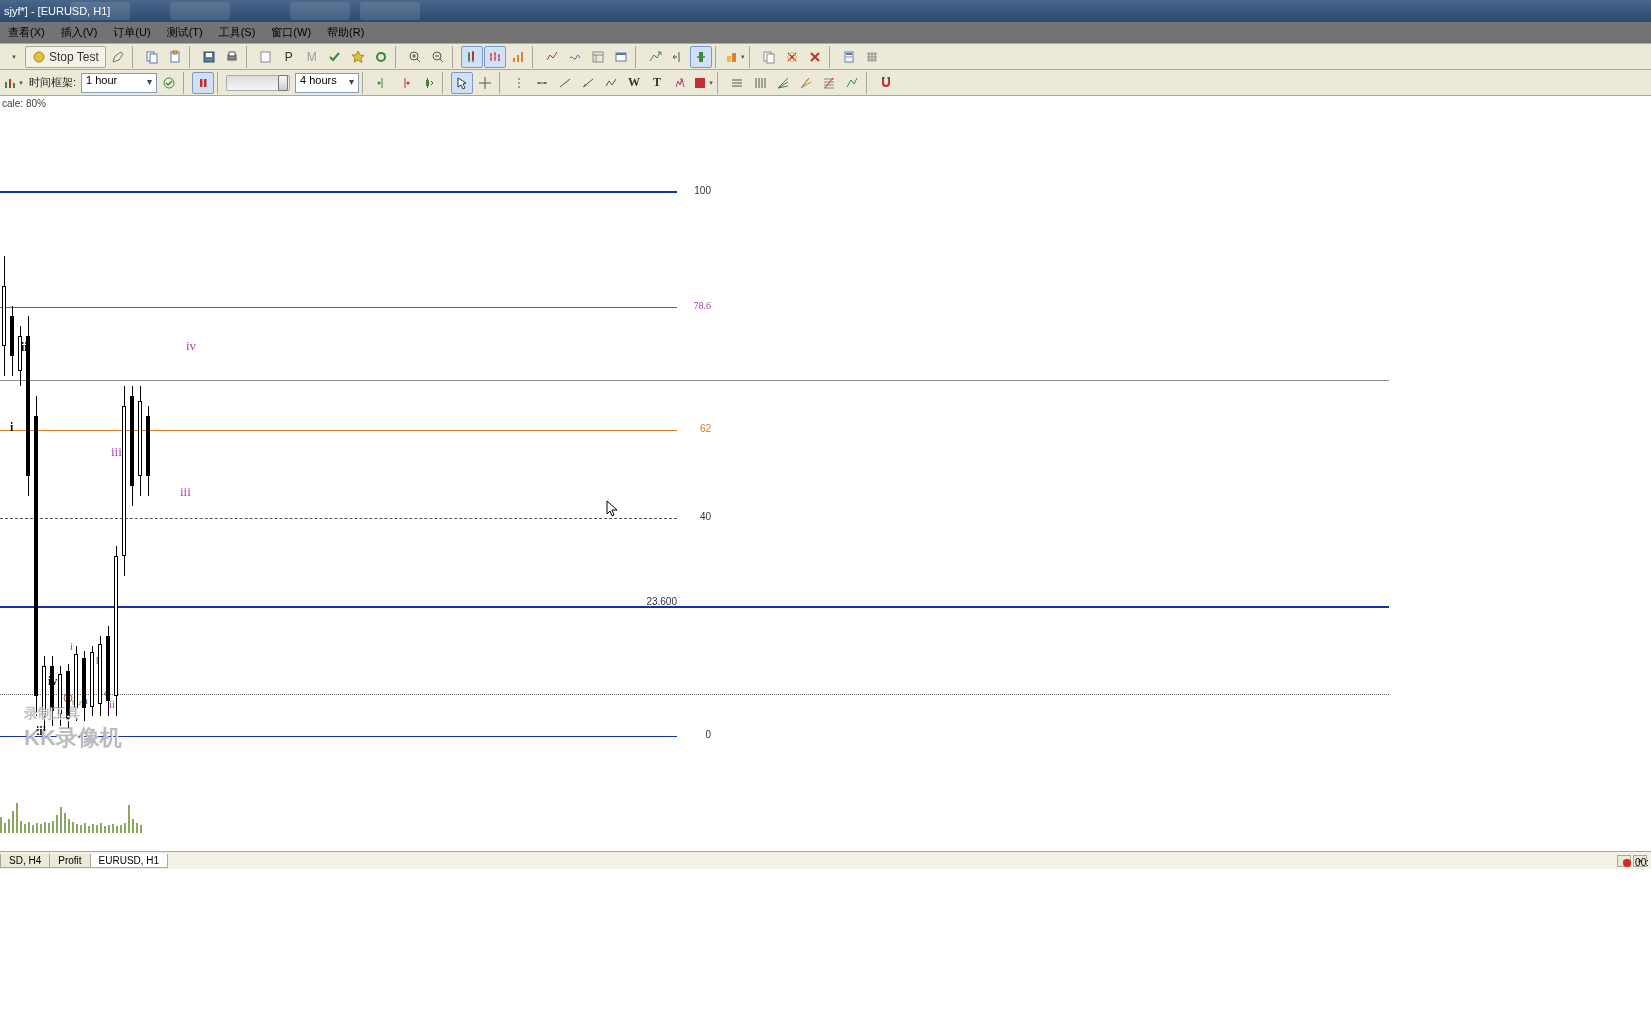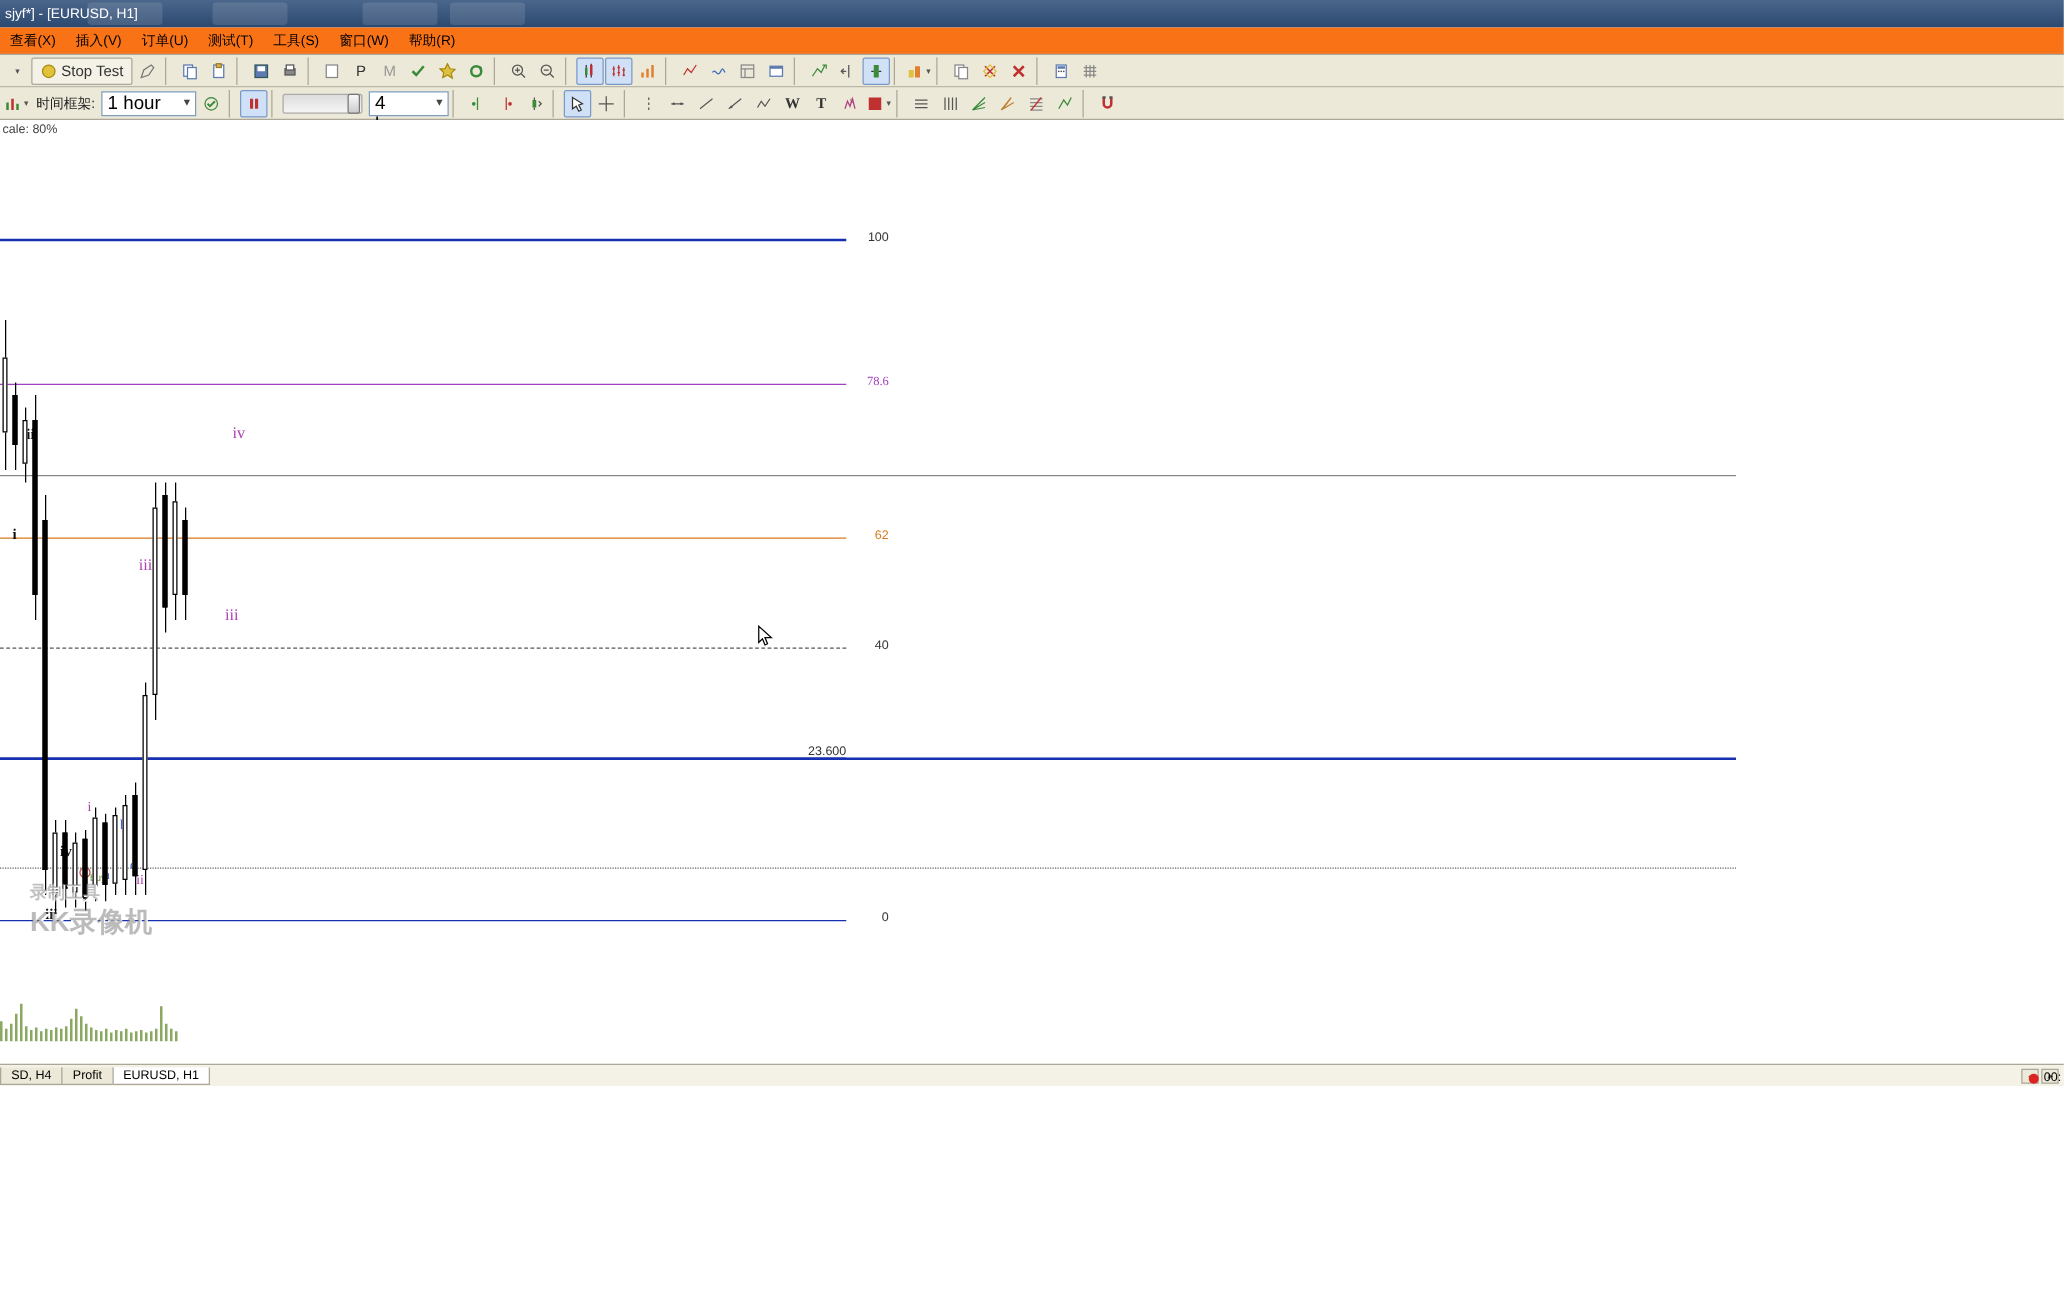--- a/index.html
+++ b/index.html
@@ -7,35 +7,35 @@
 
 
 .titlebar { position:absolute; top:0; left:0; right:0; height:22px; background:linear-gradient(#4a668b,#2b4870); color:#fff; display:flex; align-items:center; padding:0 4px; overflow:hidden; }
 .titlebar .txt { font-size:11px; white-space:nowrap; }
 .titlebar .bg { position:absolute; left:0; right:0; top:0; bottom:0; }
 .titlebar .bg i { position:absolute; top:2px; width:60px; height:18px; background:rgba(255,255,255,.12); border-radius:3px; }
 .titlebar .bg i:nth-child(1){left:70px;} .titlebar .bg i:nth-child(2){left:170px;}
 .titlebar .bg i:nth-child(3){left:290px;} .titlebar .bg i:nth-child(4){left:360px;}
 
 
-.menubar { position:absolute; top:22px; left:0; right:0; height:22px; background:#f97316; border-bottom:1px solid #aca899; display:flex; align-items:center; }
+.menubar { position:absolute; top:22px; left:0; right:0; height:22px; background:#737373; border-bottom:1px solid #aca899; display:flex; align-items:center; }
 .menubar .item { padding:3px 8px; cursor:default; }
 
 
 .toolbar { position:absolute; left:0; right:0; height:26px; background:#ece9d8; border-bottom:1px solid #aca899; display:flex; align-items:center; padding:0 2px; gap:1px; }
 .tb1 { top:44px; }
 .tb2 { top:70px; }
 .tsep { width:6px; height:22px; border-left:1px solid #aca899; margin:0 2px; }
 .tbtn { width:22px; height:22px; border:1px solid transparent; display:flex; align-items:center; justify-content:center; font-size:12px; color:#333; cursor:pointer; border-radius:2px; position:relative; }
 .tbtn.on { border-color:#7a9ac9; background:#d0e0f6; }
 .tbtn svg { width:14px; height:14px; }
 .tbtn.wide { width:auto; padding:0 6px; gap:3px; background:#f4f2e6; border:1px solid #aca899; }
 .tbtn .drop { font-size:7px; margin-left:2px; color:#555; }
 .tlabel { padding:0 4px; color:#222; }
-.tselect { height:20px; border:1px solid #7f9db9; background:#fff; font-size:15px; padding:0 18px 0 4px; cursor:pointer; position:relative; }
+.tselect { height:20px; border:1px solid #7f9db9; background:#fff; font-size:11px; padding:0 18px 0 4px; cursor:pointer; position:relative; }
 .tselect::after { content:"▾"; position:absolute; right:4px; top:2px; font-size:10px; color:#444; }
 .tslider { width:64px; height:16px; background:linear-gradient(#ddd,#f5f5f5); border:1px solid #aaa; border-radius:2px; position:relative; }
 .tslider .thumb { position:absolute; right:1px; top:-1px; width:10px; height:16px; background:linear-gradient(#f8f8f8,#ccc); border:1px solid #777; border-radius:2px; }
 
 
 .chart { position:absolute; top:96px; left:0; right:262px; bottom:179px; background:#fff; overflow:hidden;padding-left:32px; }
 .scale { position:absolute; top:2px; left:2px; font-size:10px; color:#444; }
 
 
 .line { position:absolute; left:0; }

